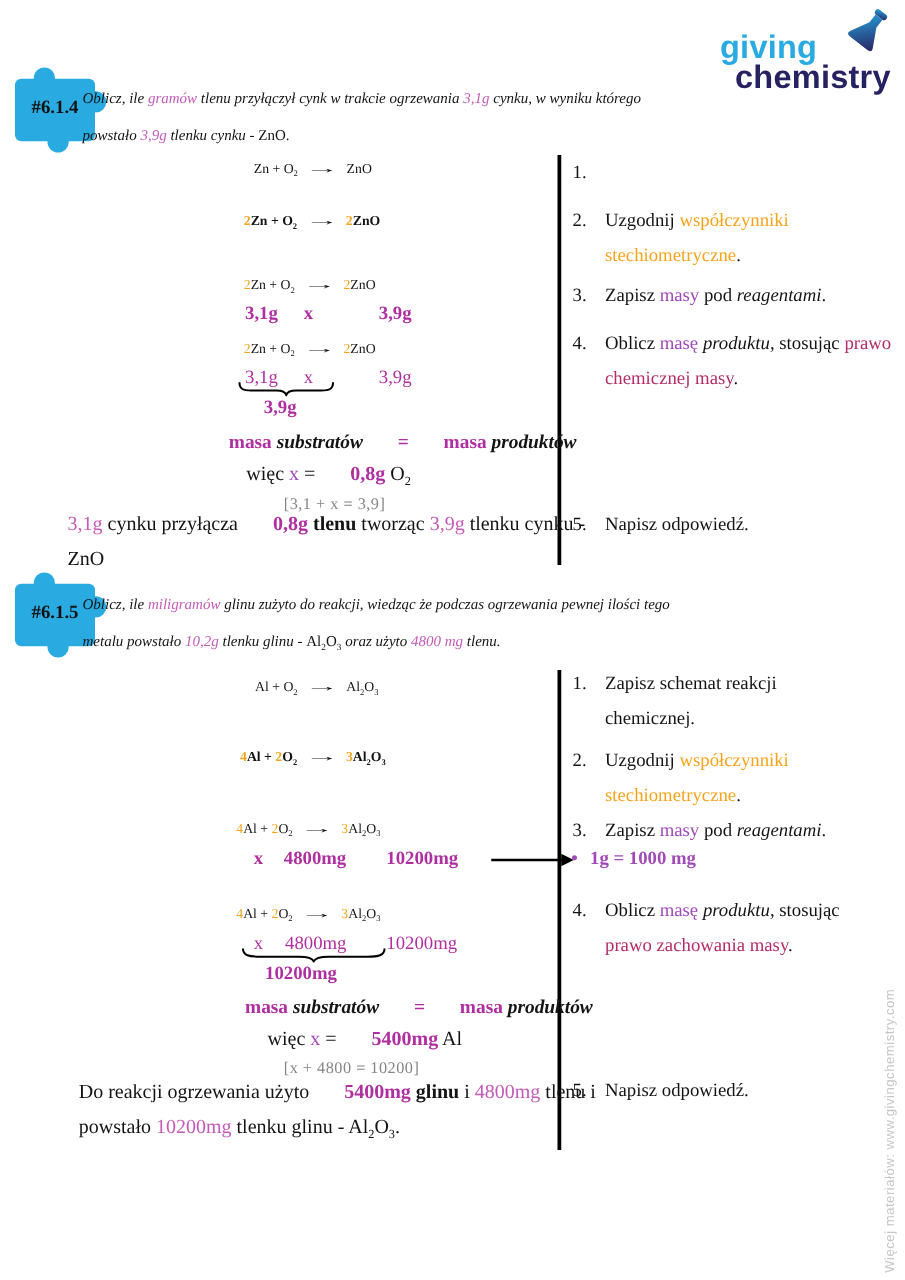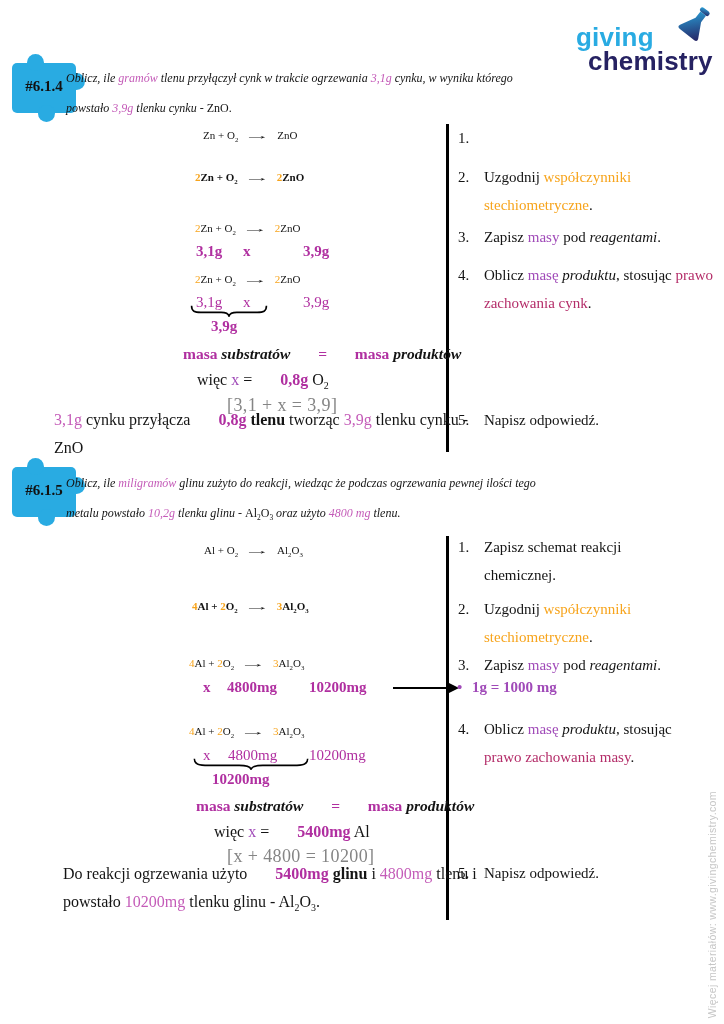--- a/index.html
+++ b/index.html
@@ -21,21 +21,21 @@
   .sg-arrow{display:inline-block;transform:scaleX(2.5);transform-origin:center;margin:0 14px;}
   sub{font-size:0.62em;line-height:0;}
   
   .statement{font-size:12px;}
   .eq{font-size:11px;}
   .eq.bold-eq{font-weight:bold;}
   .mass{font-size:15px;font-weight:bold;color:var(--magenta);}
   .mass.reg{font-weight:normal;}
   .masaline{font-size:15.5px;}
   .wiec{font-size:16px;}
-  .bracket{font-size:18px;color:var(--gray);letter-spacing:0.4px;}
+  .bracket{font-size:13px;color:var(--gray);letter-spacing:0.4px;}
   .answer{font-size:16px;}
   .stepnum{font-size:15px;}
   .steptext{font-size:15px;}
   .note{font-size:15px;font-weight:bold;color:var(--purple);}
   
   .divider{position:absolute;left:446px;width:2.5px;background:#000;}
   
   .puzzle{position:absolute;width:64px;height:50px;background:var(--blue);border-radius:5px;}
   .pz-tab{position:absolute;width:17px;height:17px;border-radius:50%;background:var(--blue);}
   .pz-t{top:-9px;left:15px;}
@@ -114,21 +114,21 @@
   <div class="abs answer" style="left:54px;top:439px;"><span class="sg">ZnO</span></div>
 
   <div class="abs stepnum" style="left:458px;top:130px;">1.</div>
   <div class="abs stepnum" style="left:458px;top:169px;">2.</div>
   <div class="abs steptext" style="left:484px;top:169px;"><span class="sg">Uzgodnij </span><span class="sg sg-o">współczynniki</span></div>
   <div class="abs steptext" style="left:484px;top:197px;"><span class="sg sg-o">stechiometryczne</span><span class="sg">.</span></div>
   <div class="abs stepnum" style="left:458px;top:229px;">3.</div>
   <div class="abs steptext" style="left:484px;top:229px;"><span class="sg">Zapisz </span><span class="sg sg-pu">masy</span><span class="sg"> pod </span><span class="sg sg-it">reagentami</span><span class="sg">.</span></div>
   <div class="abs stepnum" style="left:458px;top:267px;">4.</div>
   <div class="abs steptext" style="left:484px;top:267px;"><span class="sg">Oblicz </span><span class="sg sg-pu">masę</span><span class="sg"> </span><span class="sg sg-it">produktu</span><span class="sg">, stosując </span><span class="sg sg-c">prawo</span></div>
-  <div class="abs steptext" style="left:484px;top:295px;"><span class="sg sg-c">zachowania cynk</span><span class="sg">.</span></div>
+  <div class="abs steptext" style="left:484px;top:295px;"><span class="sg sg-c">chemicznej masy</span><span class="sg">.</span></div>
   <div class="abs stepnum" style="left:458px;top:412px;">5.</div>
   <div class="abs steptext" style="left:484px;top:412px;"><span class="sg">Napisz odpowiedź.</span></div>
 
   <div class="puzzle" style="left:12px;top:467px;">
     <span class="pz-tab pz-t"></span>
     <span class="pz-tab pz-b"></span>
     <span class="pz-tab pz-r"></span>
     <span class="pz-label">#6.1.5</span>
   </div>
   <div class="abs statement" style="left:66px;top:476px;"><span class="sg sg-it">Oblicz, ile </span><span class="sg sg-pit">miligramów</span><span class="sg sg-it"> glinu zużyto do reakcji, wiedząc że podczas ogrzewania pewnej ilości tego</span></div>

